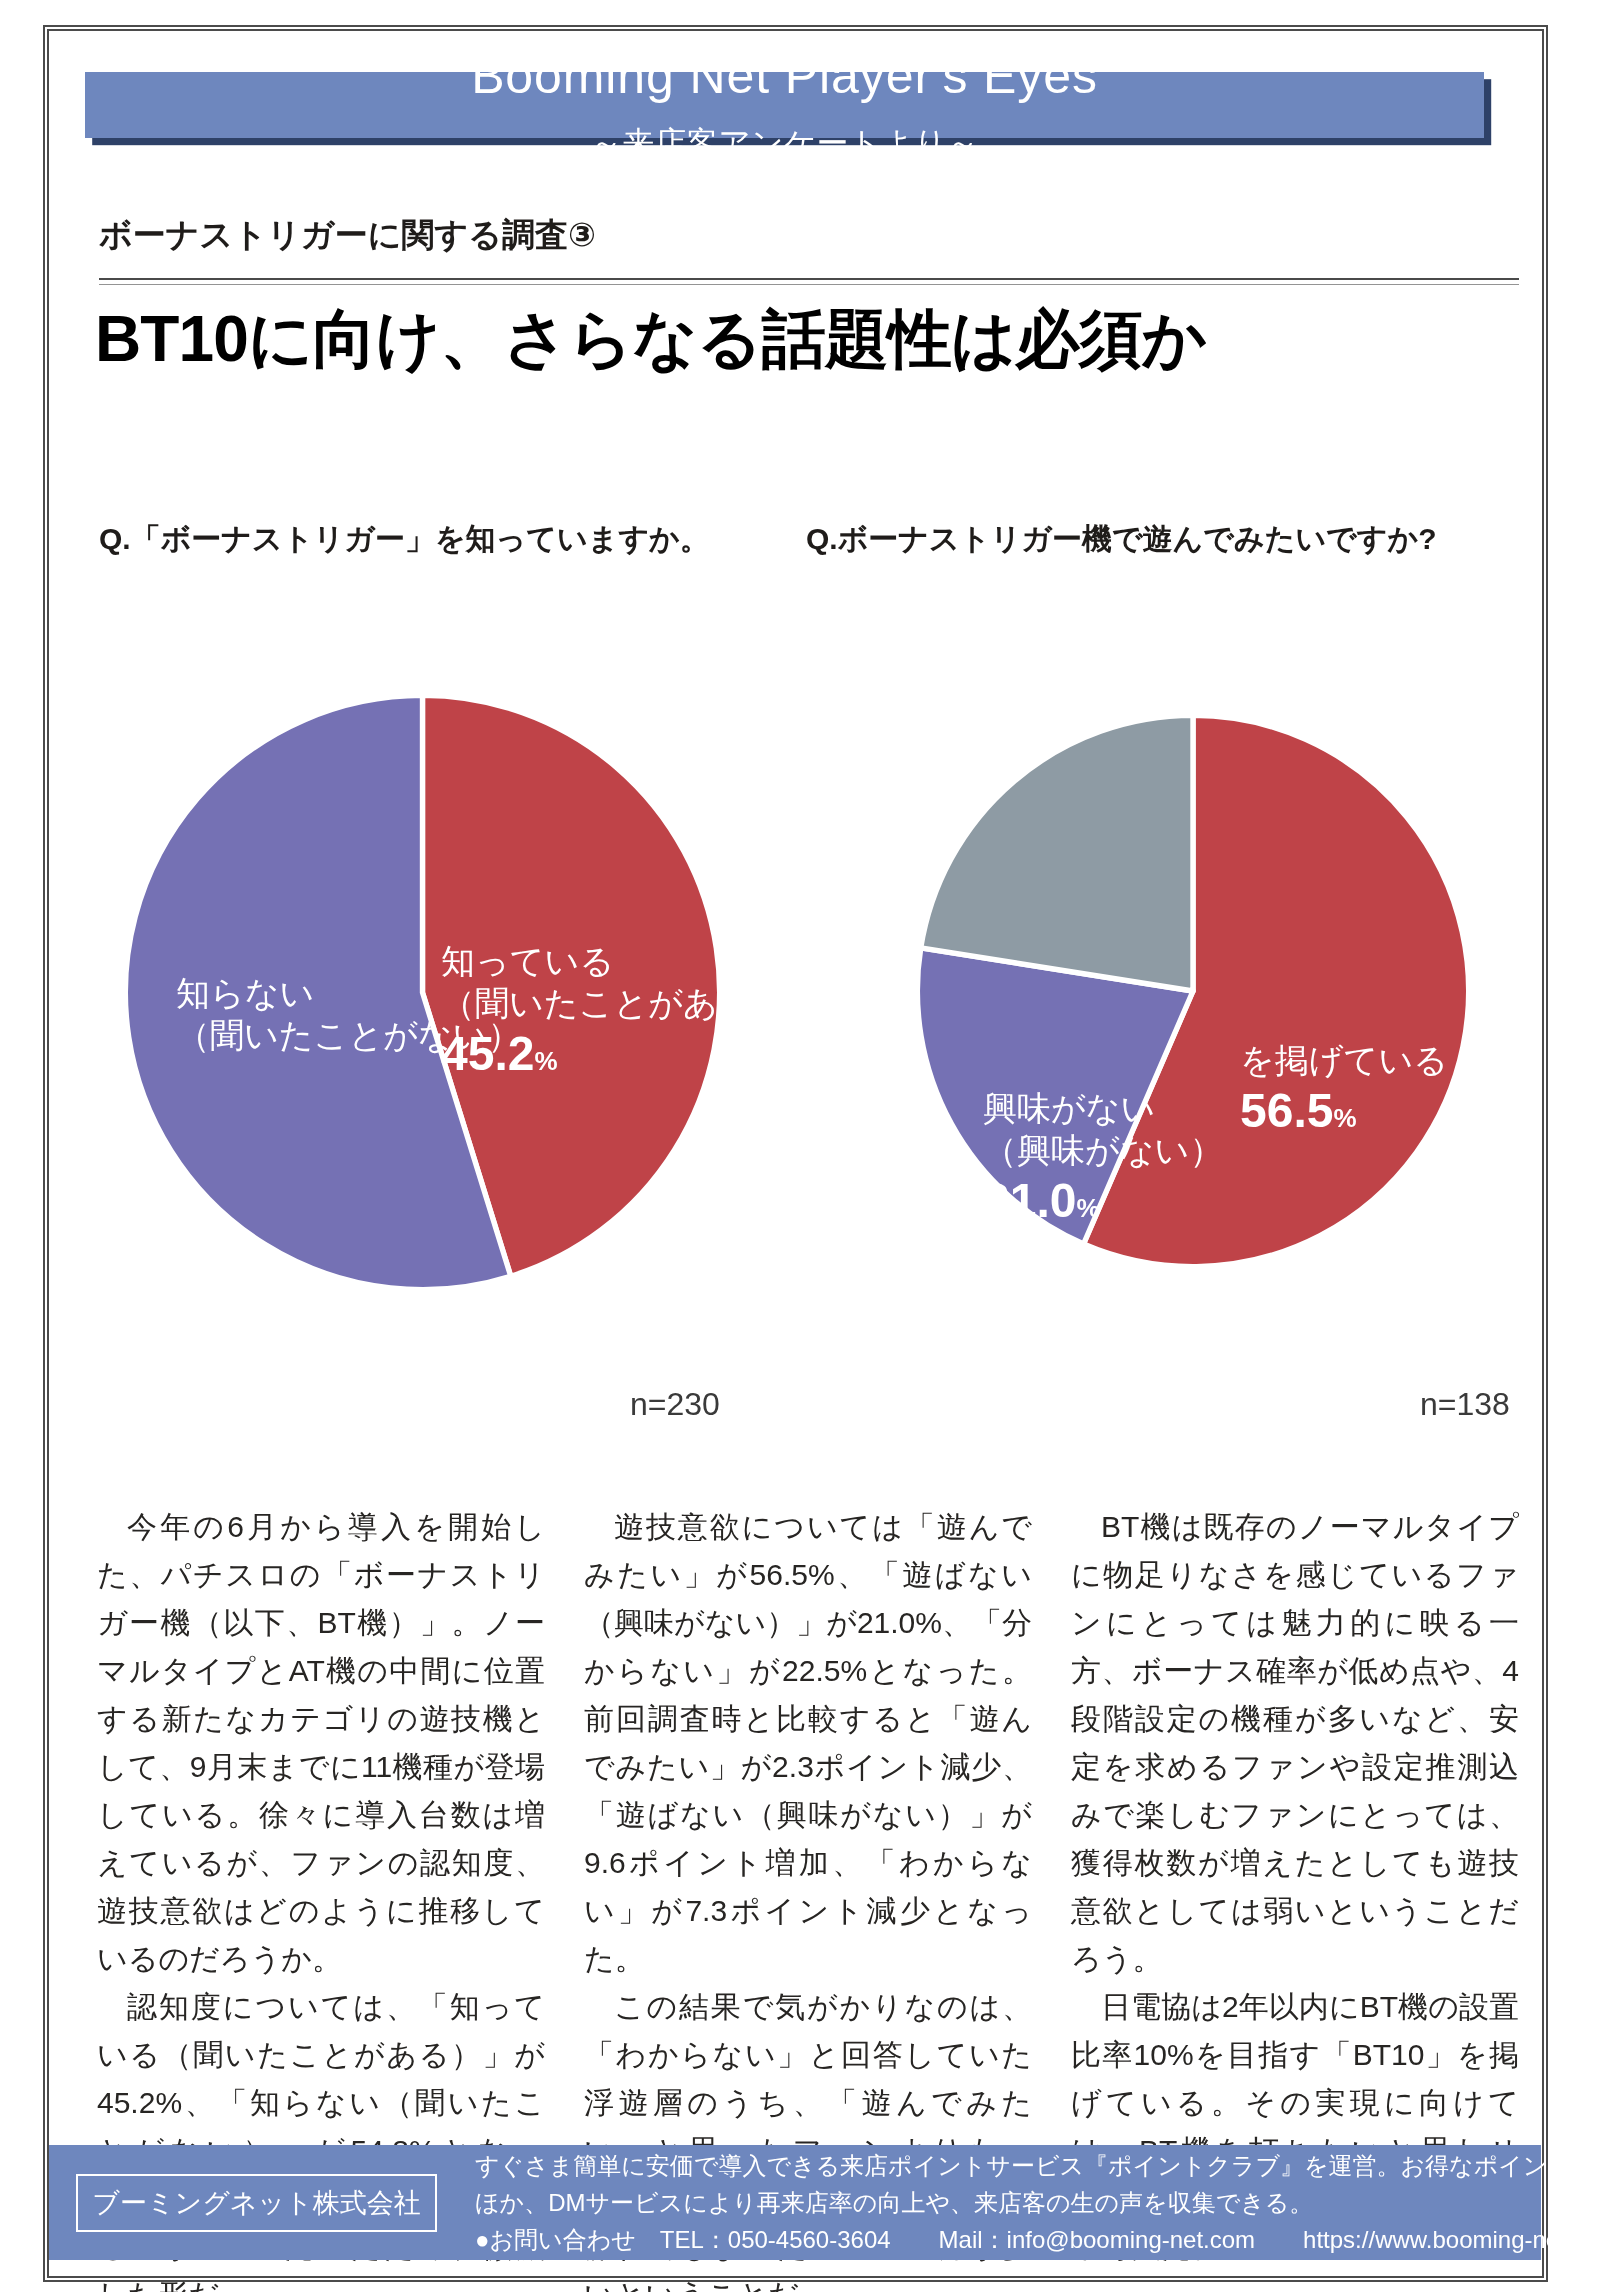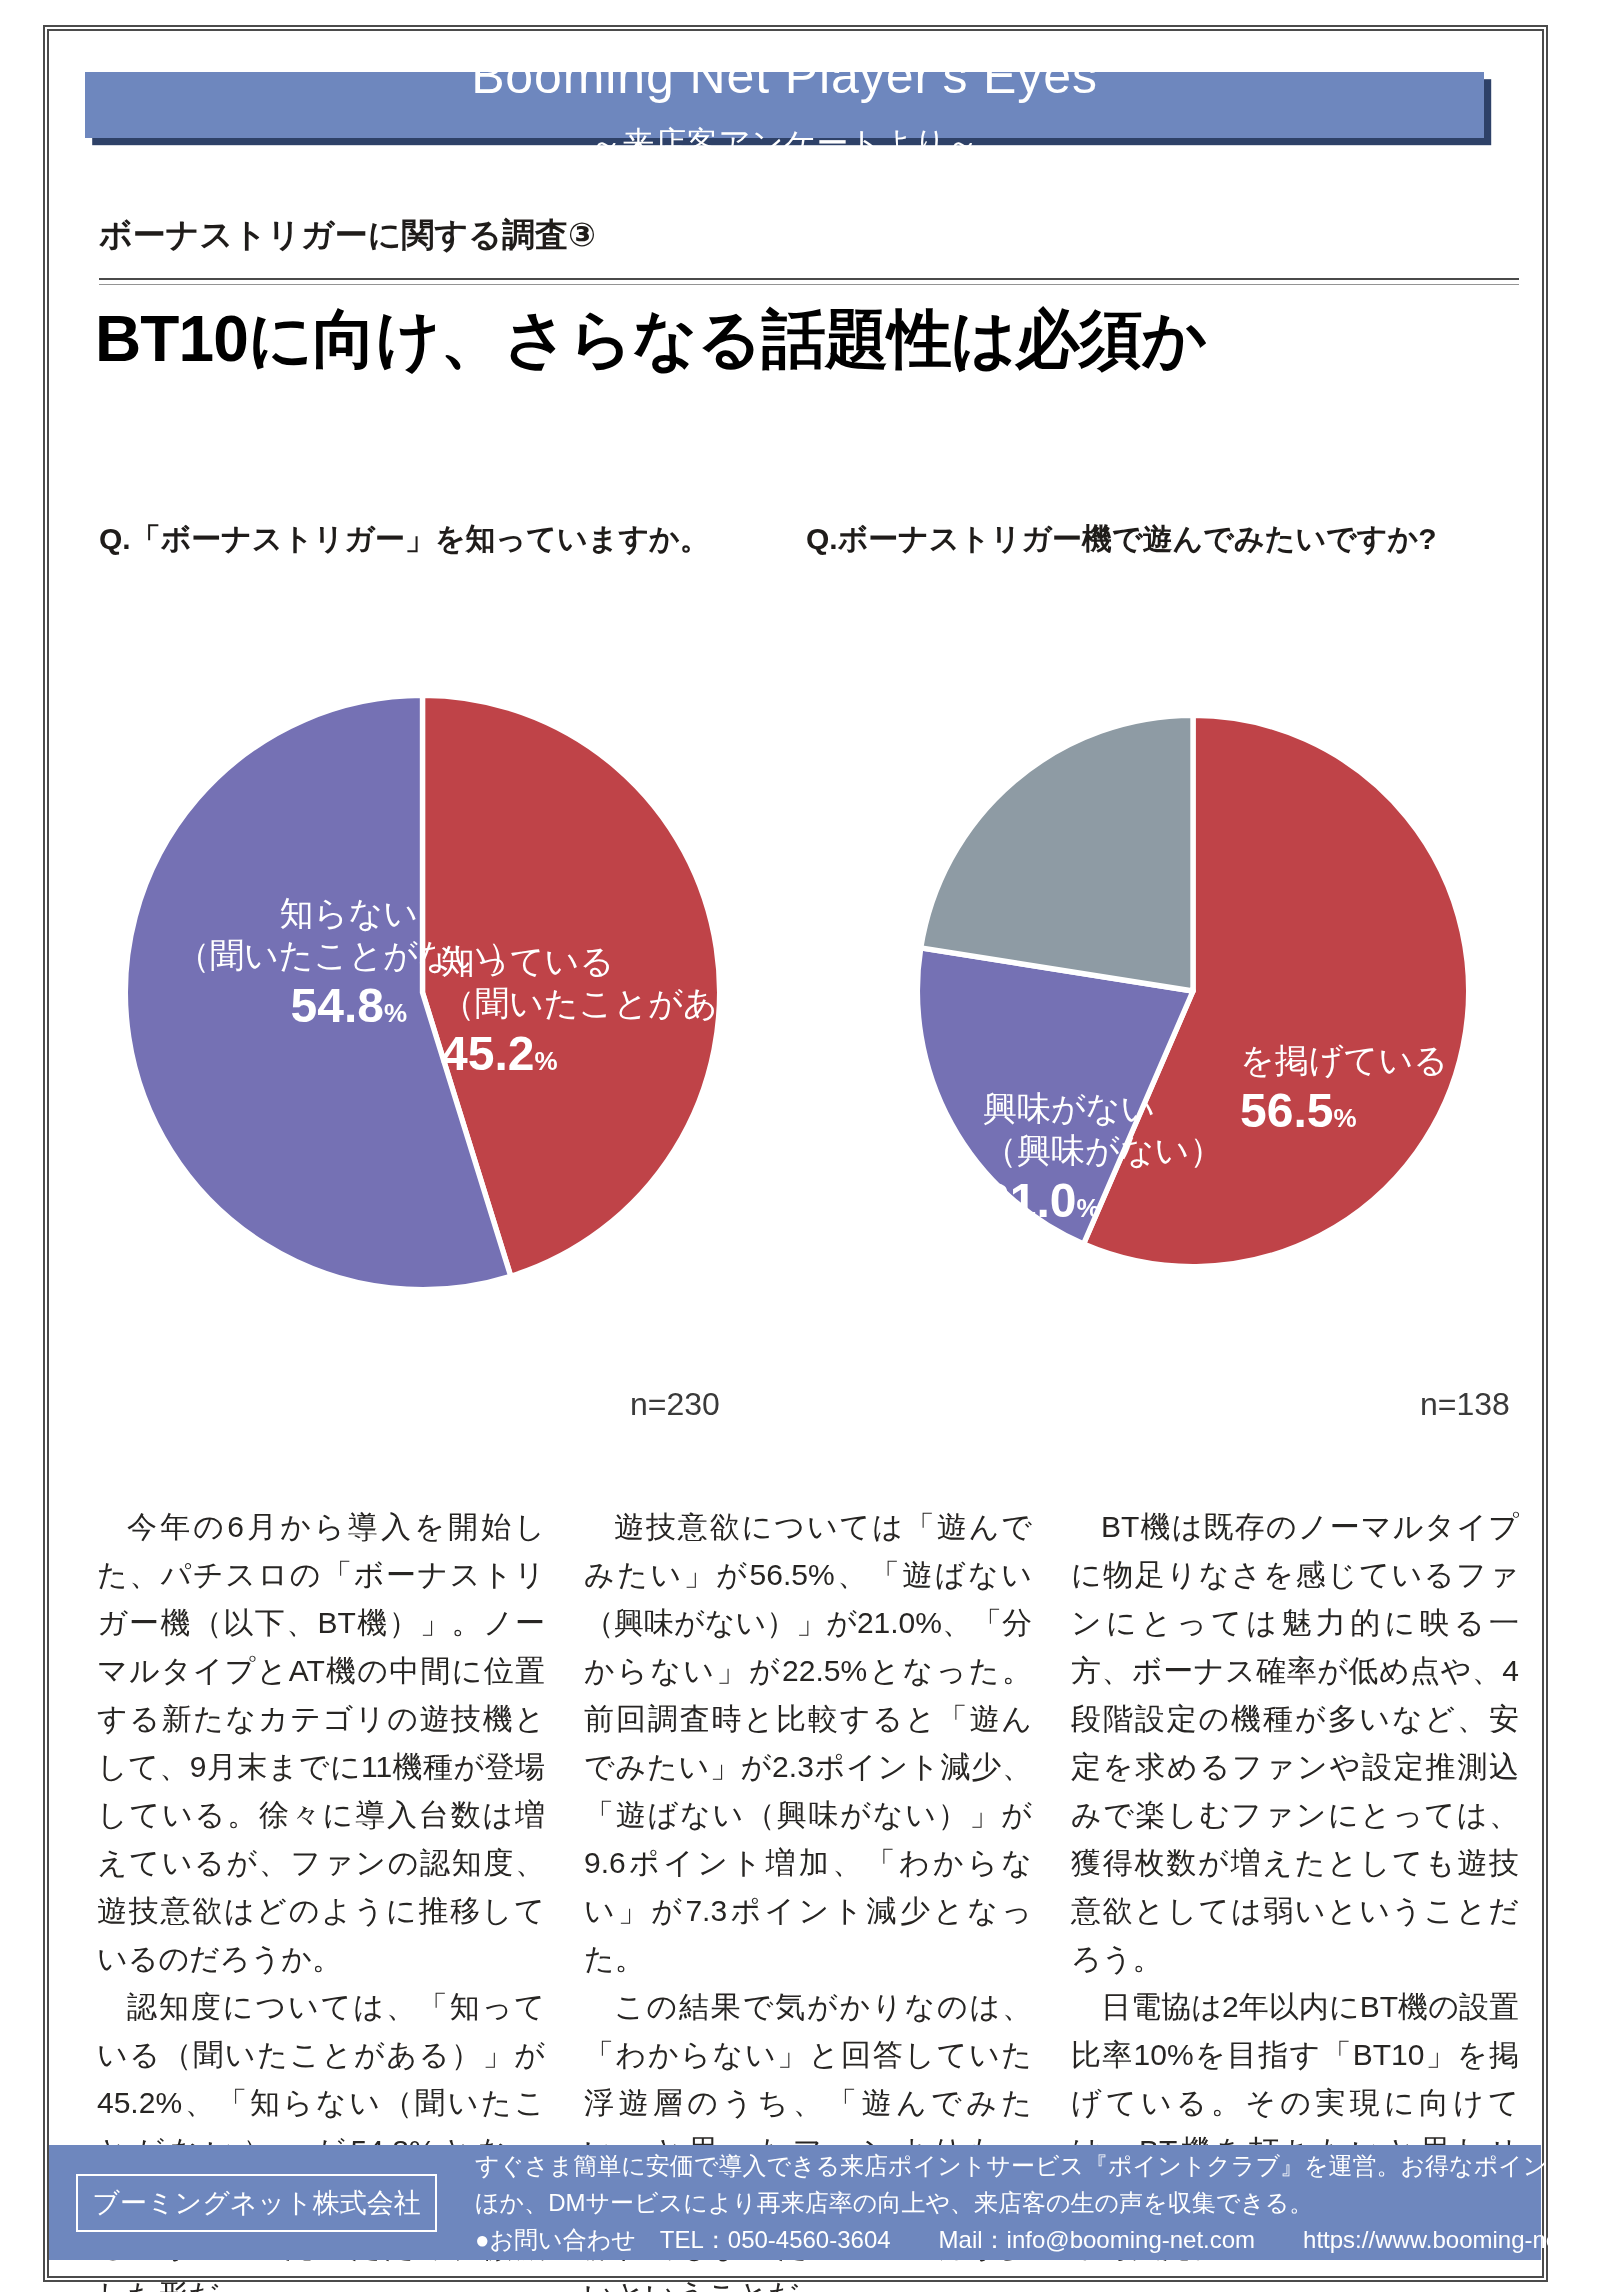--- a/index.html
+++ b/index.html
@@ -25,21 +25,21 @@
   .question{position:absolute;top:519px;font-size:30px;font-weight:700;color:#1f1c1a;}
   #q-left{left:99px;}
   #q-right{left:806px;}
   .pie{position:absolute;}
   #pie-left{left:120px;top:690px;}
   #pie-right{left:912px;top:710px;}
   .pie-label{position:absolute;color:#ffffff;}
   .pie-label .line{display:block;font-size:34px;line-height:42px;}
   .pie-label .pct{display:block;margin-top:5.4px;font-weight:700;font-size:48px;line-height:50px;}
   .pie-label .unit{font-size:26px;font-weight:700;}
-  #lbl-know-no{left:176px;top:892px;text-align:center;}
+  #lbl-know-no{left:176px;top:972px;}
   #lbl-know-yes{left:441px;top:940px;}
   #lbl-unknown{left:1015px;top:874px;}
   #lbl-play{left:1240px;top:1039px;}
   #lbl-noplay{left:983px;top:1087px;}
   .n-label{position:absolute;top:1386px;font-size:32px;color:#3a3a3a;}
   #n-left{left:630px;}
   #n-right{left:1420px;}
   .columns{position:absolute;left:97px;top:1503px;width:1422px;display:flex;gap:39px;}
   .col{flex:1;min-width:0;}
   .col p{margin:0;font-size:30px;line-height:1.6;text-align:justify;text-indent:1em;color:#272523;}
@@ -74,21 +74,20 @@
     </svg>
   <svg class="pie" id="pie-right" width="562" height="562" viewBox="0 0 628 628">
       <path d="M 314 314 L 314 6 A 308 308 0 1 1 191.67844968448753 596.6684247106662 Z" fill="#bf4348" stroke="#ffffff" stroke-width="6" stroke-linejoin="round"></path>
       <path d="M 314 314 L 191.67844968448753 596.6684247106662 A 308 308 0 0 1 9.791991096697586 265.81818476760895 Z" fill="#7571b4" stroke="#ffffff" stroke-width="6" stroke-linejoin="round"></path>
       <path d="M 314 314 L 9.791991096697586 265.81818476760895 A 308 308 0 0 1 313.99999999999994 6 Z" fill="#8e9ba4" stroke="#ffffff" stroke-width="6" stroke-linejoin="round"></path>
     </svg>
 
   <div class="pie-label" id="lbl-know-no">
     <span class="line">知らない</span>
     <span class="line">（聞いたことがない）</span>
-    <span class="pct"><span>54.8</span><span class="unit">%</span></span>
   </div>
   <div class="pie-label" id="lbl-know-yes">
     <span class="line">知っている</span>
     <span class="line">（聞いたことがある）</span>
     <span class="pct"><span>45.2</span><span class="unit">%</span></span>
   </div>
 
   <div class="pie-label" id="lbl-play">
     <span class="line">を掲げている</span>
     <span class="pct"><span>56.5</span><span class="unit">%</span></span>

